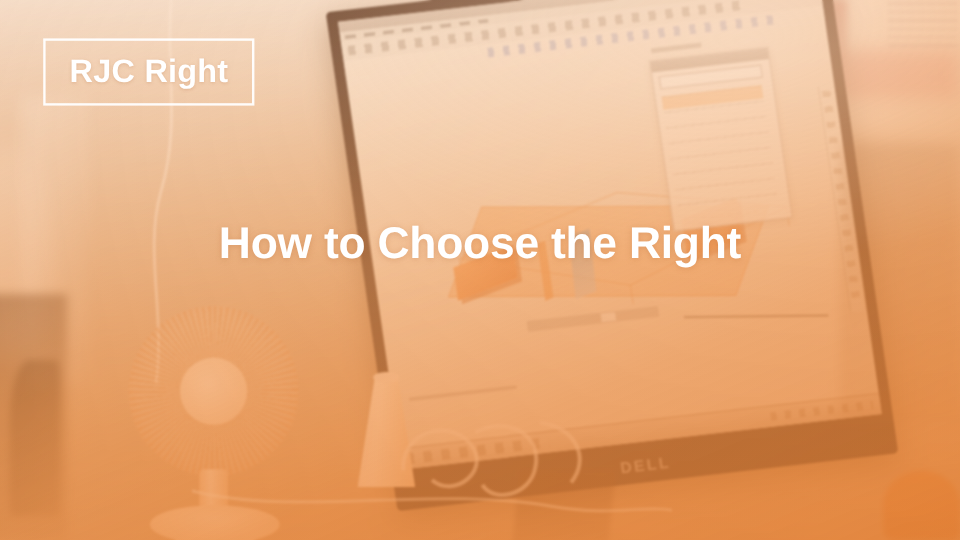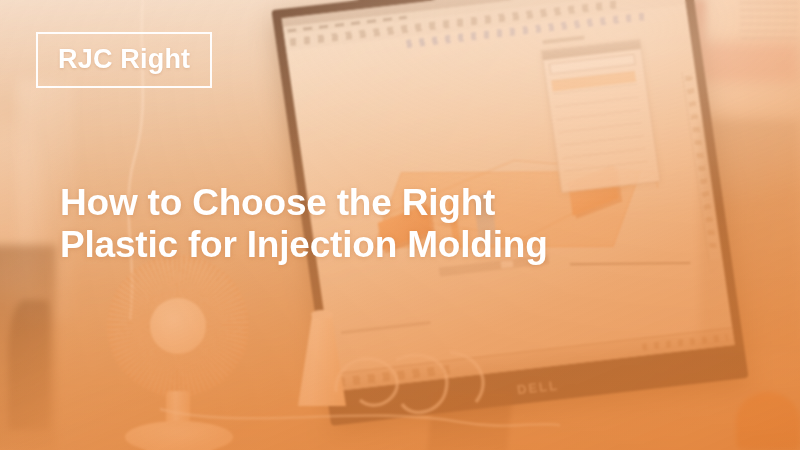--- a/index.html
+++ b/index.html
@@ -485,21 +485,21 @@
     letter-spacing: .2px;
     line-height: 1;
     white-space: nowrap;
     text-shadow: 0 1px 3px rgba(160,80,30,.22);
   }
 
   .headline {
     position: absolute;
     left: 0; right: 0;
     top: 182px;
-    text-align: left;
+    text-align: center;
     padding: 0 60px;
     box-sizing: border-box;
   }
   .headline-line {
     display: block;
     font-size: 37px;
     font-weight: 700;
     line-height: 42px;
     color: #ffffff;
     letter-spacing: -0.2px;
@@ -603,17 +603,16 @@
   <div class="tint2"></div>
 
   <div class="content">
 
     <div class="logo-box">
       <div class="logo-text">RJC Right</div>
     </div>
 
     <div class="headline">
       <span class="headline-line">How to Choose the Right</span>
-      <span class="headline-line">Plastic for Injection Molding</span>
     </div>
 
   </div>
 </div>
 
 </body></html>

